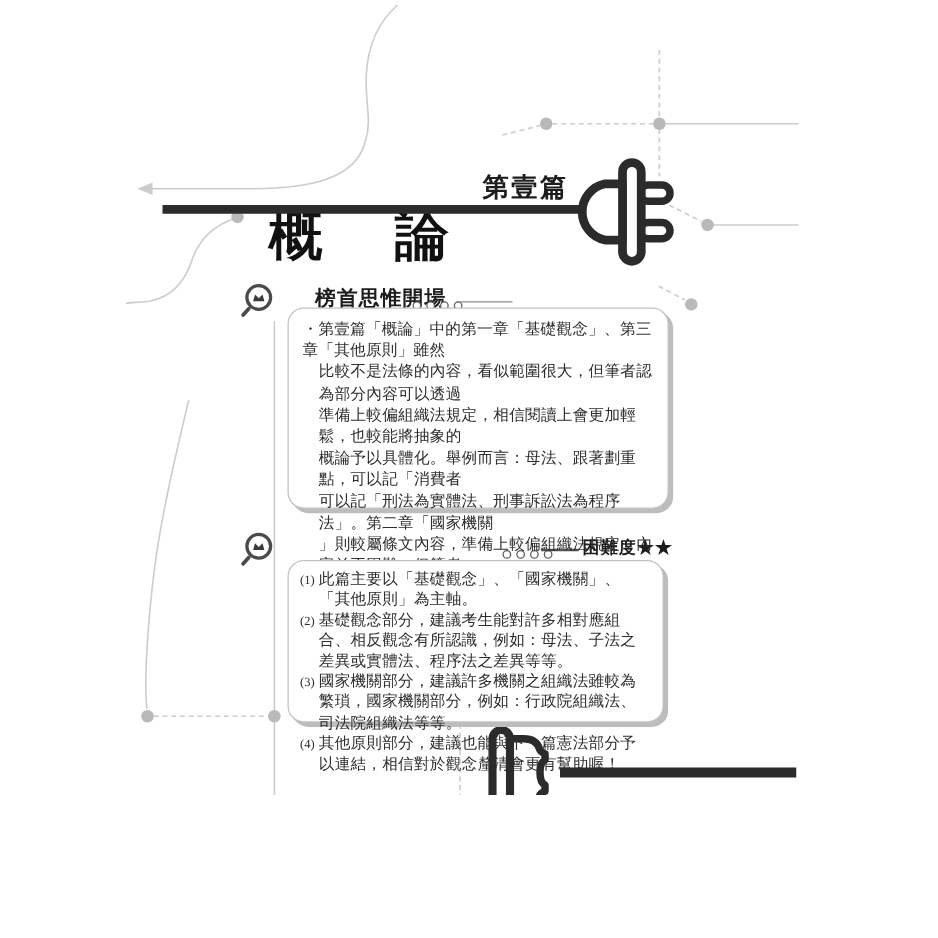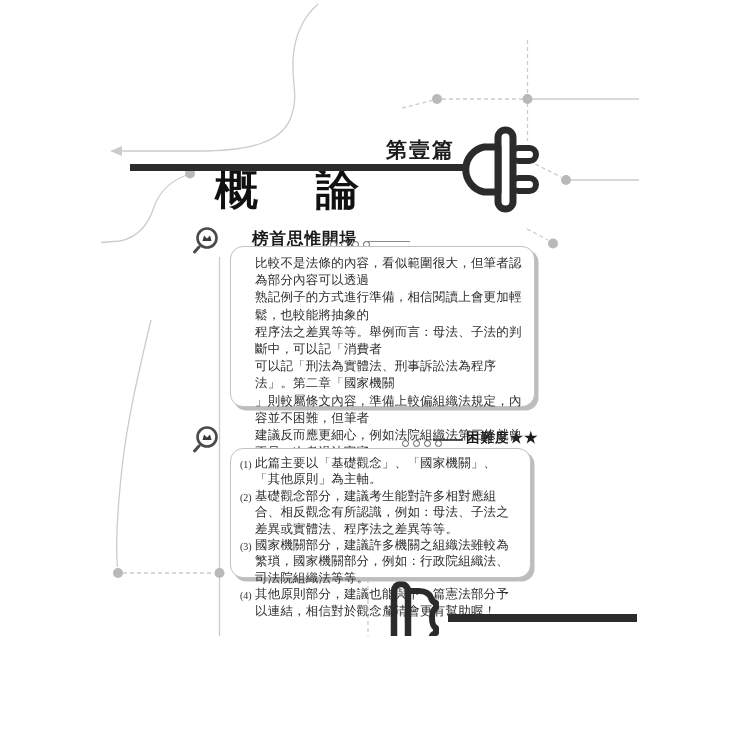--- a/index.html
+++ b/index.html
@@ -109,23 +109,24 @@
   <div class="abs sec-heading" style="left:224px;top:228px;">榜首思惟開場</div>
   <div class="abs dotrow" style="left:330px;top:241px;">
       <span class="dot-circle"></span>
       <span class="dot-circle"></span>
       <span class="dot-circle"></span>
       <span class="dot-circle"></span>
     </div>
   <div class="abs leader-line light" style="left:366px;top:241px;width:44px;"></div>
   <div class="abs note-box box-opening">
     <div class="bodytext">
+        <div class="bodyline">・第壹篇「概論」中的第一章「基礎觀念」、第三章「其他原則」雖然</div>
         <div class="bodyline cont">比較不是法條的內容，看似範圍很大，但筆者認為部分內容可以透過</div>
-        <div class="bodyline cont">熟記例子的方式進行準備，相信閱讀上會更加輕鬆，也較能將抽象的</div>
-        <div class="bodyline cont">程序法之差異等等。舉例而言：母法、子法的判斷中，可以記「消費者</div>
+        <div class="bodyline cont">準備上較偏組織法規定，相信閱讀上會更加輕鬆，也較能將抽象的</div>
+        <div class="bodyline cont">概論予以具體化。舉例而言：母法、跟著劃重點，可以記「消費者</div>
         <div class="bodyline cont">可以記「刑法為實體法、刑事訴訟法為程序法」。第二章「國家機關</div>
         <div class="bodyline cont">」則較屬條文內容，準備上較偏組織法規定，內容並不困難，但筆者</div>
         <div class="bodyline cont">建議反而應更細心，例如法院組織法第三條就曾不只一次考過法官審</div>
         <div class="bodyline cont">判案件之「人數」。</div>
       </div>
   </div>
 
   <svg class="abs icon-badge" style="left:192px;top:425px;" width="29" height="29" viewBox="0 0 29 29">
     <line x1="7" y1="21" x2="2.5" y2="26" stroke="#4a4a4a" stroke-width="3" stroke-linecap="round"></line>
     <circle cx="15" cy="12" r="9.5" fill="#ffffff" stroke="#4a4a4a" stroke-width="2.6"></circle>

